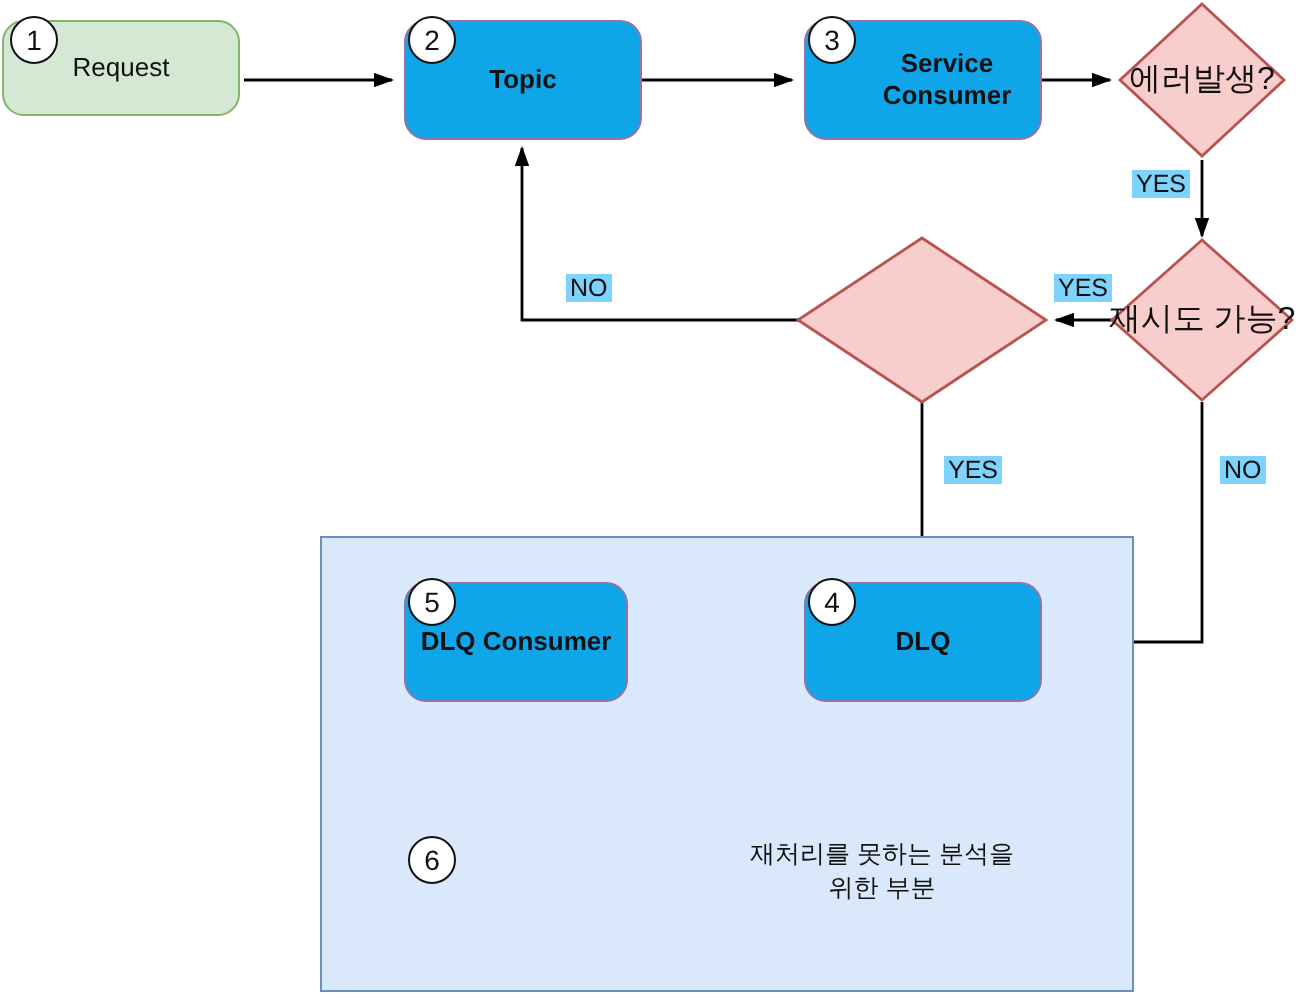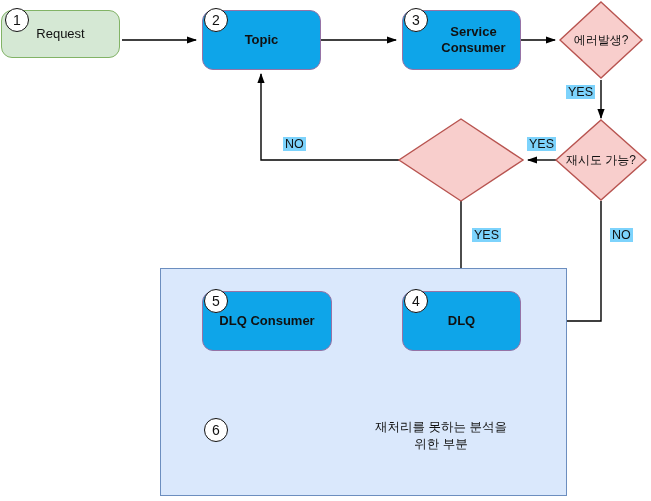--- a/index.html
+++ b/index.html
@@ -59,21 +59,21 @@
     display: flex;
     align-items: center;
     justify-content: center;
     z-index: 6;
     box-sizing: border-box;
     font-family: "Liberation Sans", sans-serif;
   }
   .diamond-label {
     position: absolute;
     z-index: 5;
-    font-size: 12px;
+    font-size: 16px;
     color: #111111;
     white-space: nowrap;
     transform: translate(-50%, -50%);
     pointer-events: none;
   }
   .edge-label {
     position: absolute;
     z-index: 5;
     font-size: 12.5px;
     color: #111111;
@@ -157,21 +157,21 @@
   <div class="node node-purple" style="left:402px; top:10px; width:119px; height:60px;padding-left:24px;">
     <span>Service Consumer</span>
   </div>
   <div class="badge" style="left:404px; top:8px;">3</div>
 
   <div class="node node-purple" style="left:402px; top:291px; width:119px; height:60px;">
     <span>DLQ</span>
   </div>
   <div class="badge" style="left:404px; top:289px;">4</div>
 
-  <div class="node node-purple" style="left:202px; top:291px; width:130px; height:60px;">
+  <div class="node node-purple" style="left:202px; top:291px; width:112px; height:60px;">
     <span>DLQ Consumer</span>
   </div>
   <div class="badge" style="left:204px; top:289px;">5</div>
 
   <div class="badge" style="left:204px; top:418px;">6</div>
 
   <div class="diamond-label" style="left:601px; top:40px;">에러발생?</div>
   <div class="diamond-label" style="left:601px; top:160px;text-align:center;">재시도 가능?</div>
 
   <div class="edge-label" style="left:566px; top:85px;">YES</div>

